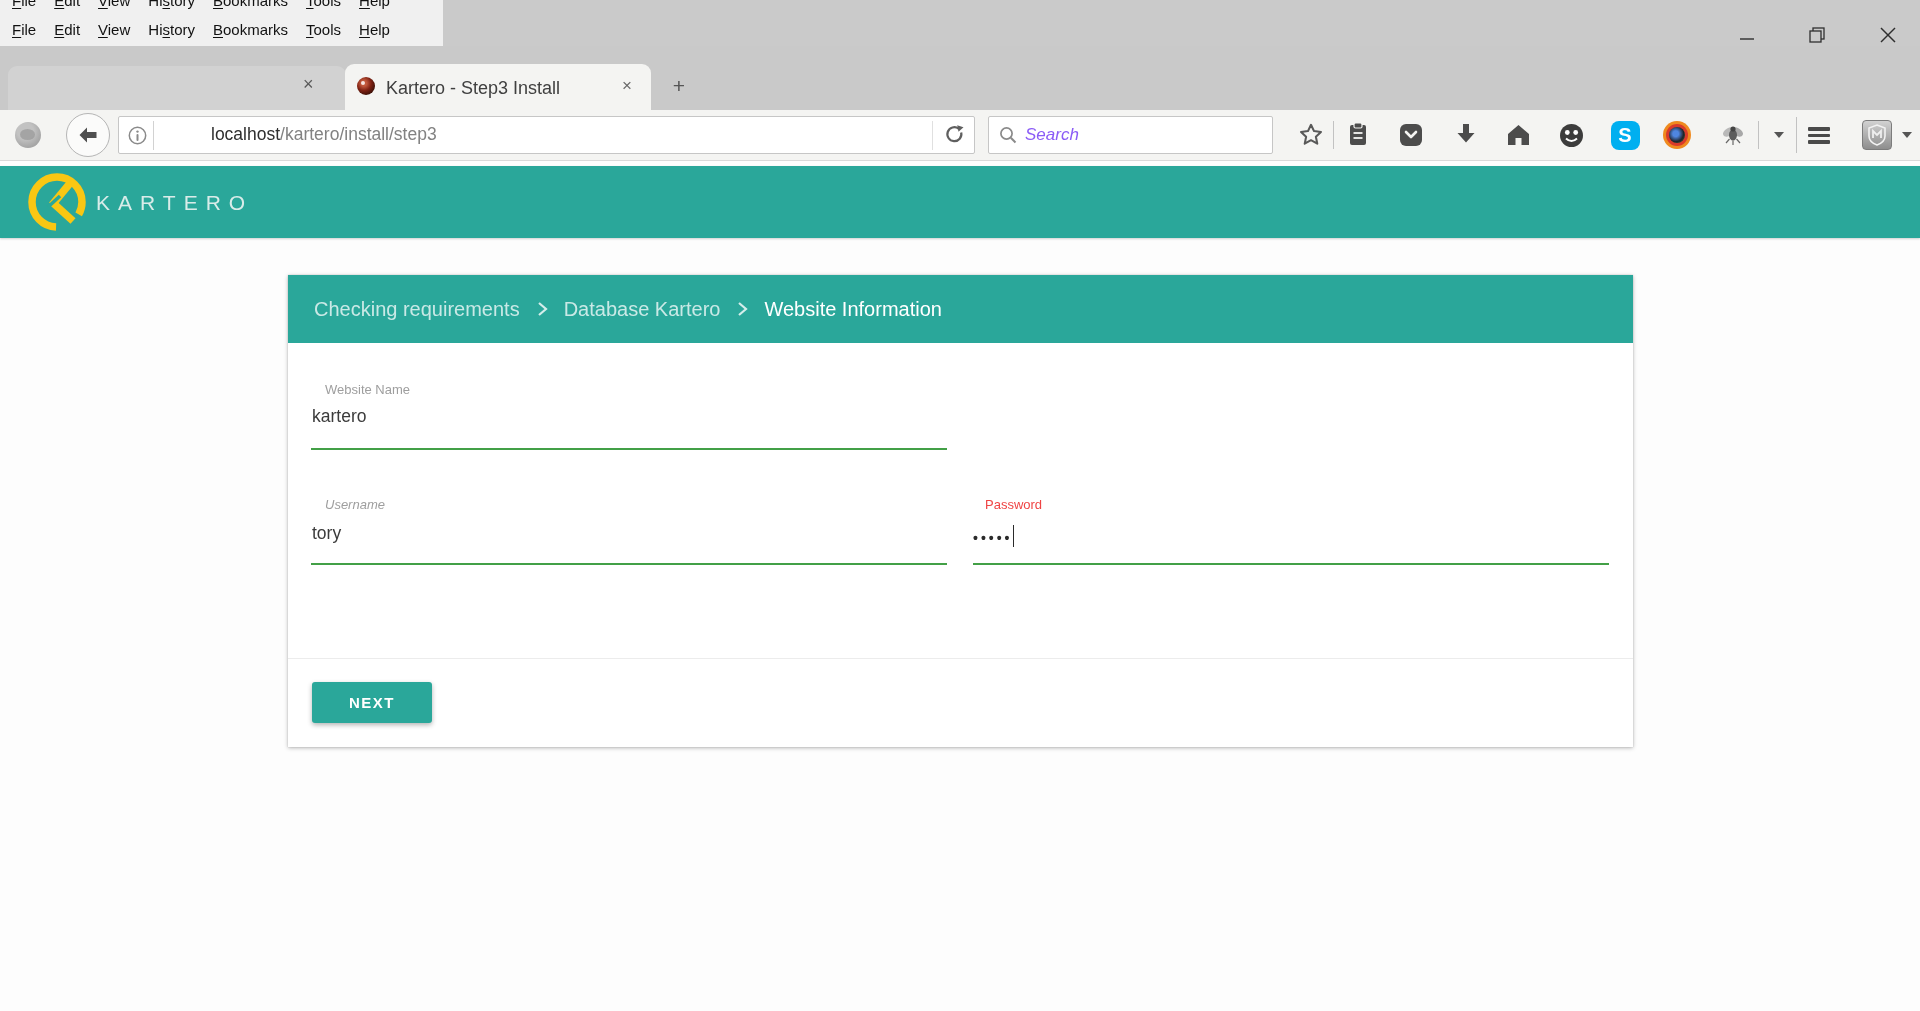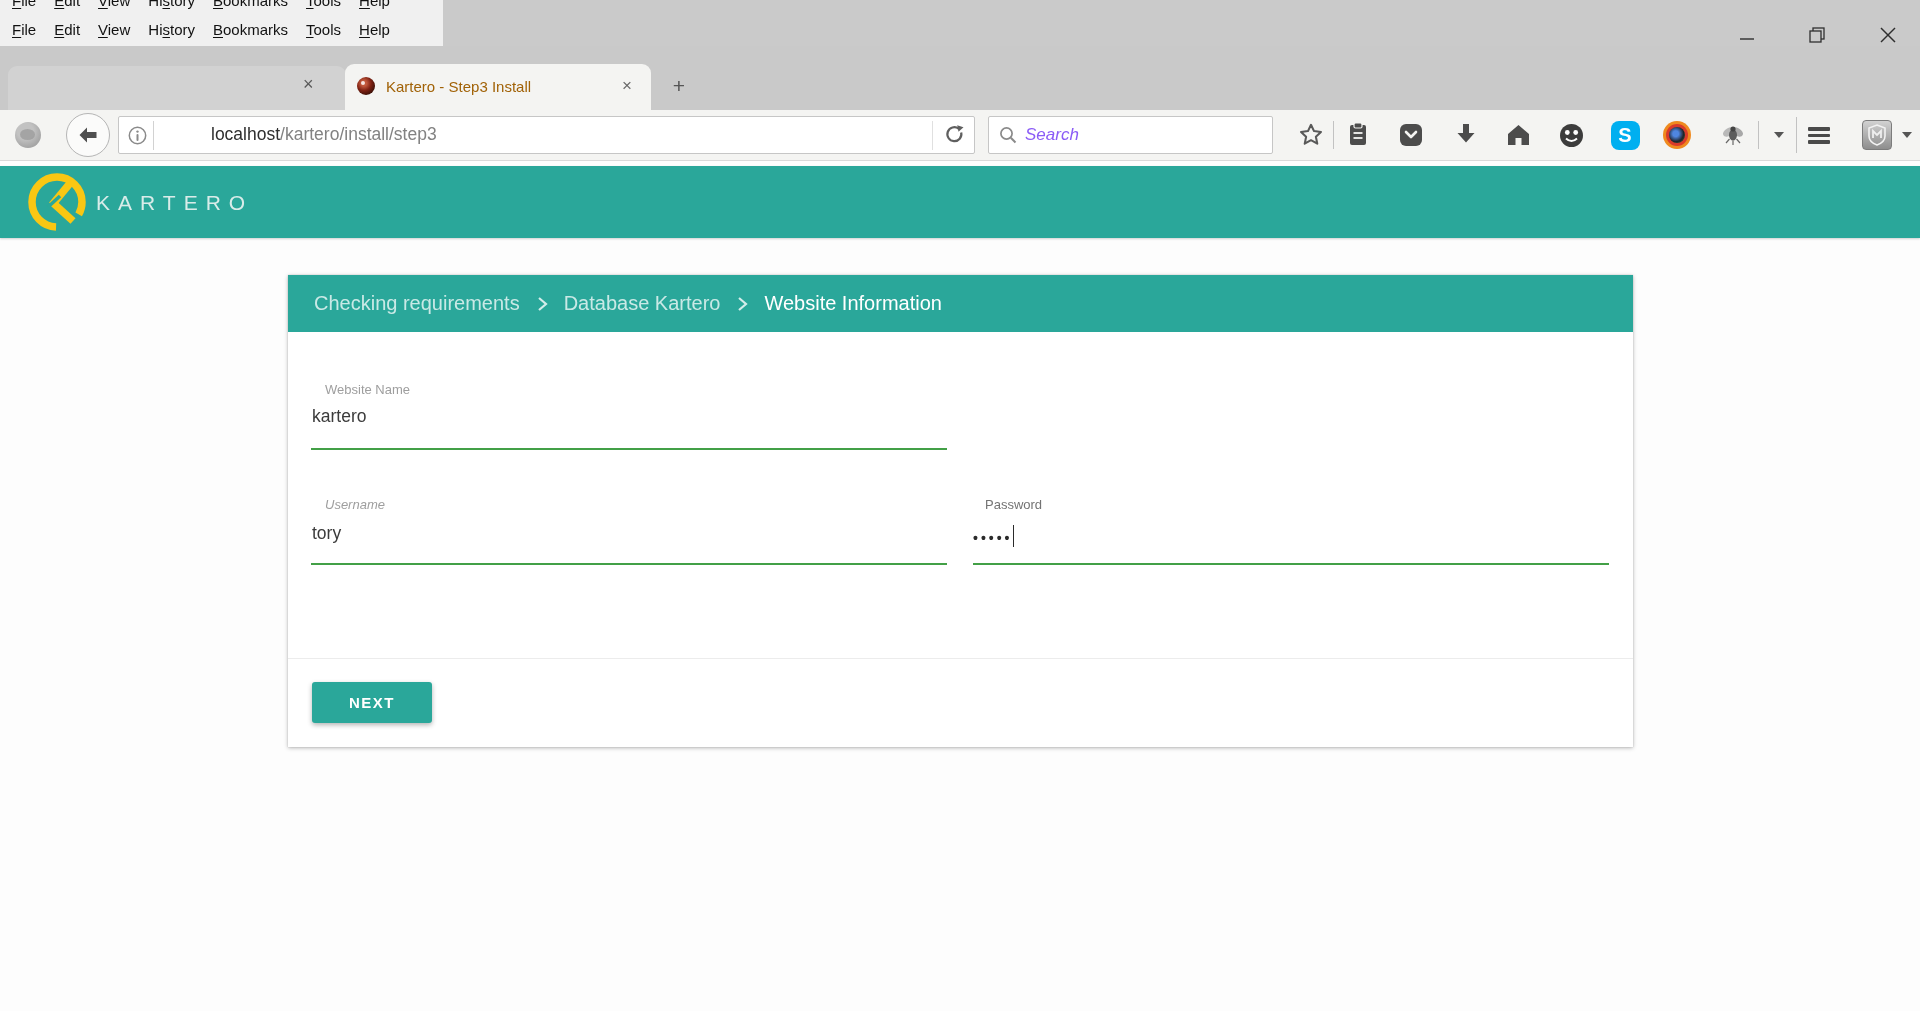--- a/index.html
+++ b/index.html
@@ -23,21 +23,21 @@
   .wc-min{left:1730px;} .wc-restore{left:1800px;} .wc-close{left:1871px;}
 
   
   .tabstrip{left:0;top:46px;width:1920px;height:64px;background:#c9c9c9;}
   .ghost-tab{left:8px;top:66px;width:338px;height:44px;background:rgba(255,255,255,0.18);border-radius:9px 9px 0 0;}
   .ghost-close{left:303px;top:74px;font-size:18px;color:#595959;line-height:20px;}
   .tab-active{left:345px;top:64px;width:306px;height:47px;background:#f4f4f2;border-radius:9px 9px 0 0;z-index:3;}
   .tab-favicon{position:absolute;left:12px;top:13px;width:18px;height:18px;border-radius:50%;
     background:radial-gradient(circle at 38% 35%, #c0573c 0 18%, #7e2113 45%, #360e05 78%, #5a1a0d 100%);}
   .tab-favicon::after{content:"";position:absolute;left:4px;top:4px;width:4px;height:4px;border-radius:50%;background:rgba(255,255,255,.85);}
-  .tab-title{position:absolute;left:41px;top:14px;width:230px;font-size:15px;color:#a16207;white-space:nowrap;overflow:hidden;}
+  .tab-title{position:absolute;left:41px;top:14px;width:230px;font-size:18px;color:#404040;white-space:nowrap;overflow:hidden;}
   .tab-close{position:absolute;left:277px;top:13px;font-size:17px;color:#6a6a6a;line-height:18px;}
   .newtab{left:664px;top:74px;width:30px;height:24px;font-size:21px;color:#555;text-align:center;line-height:24px;}
 
   
   .toolbar{left:0;top:110px;width:1920px;height:50px;background:#f4f4f2;border-bottom:1px solid #d9d9d9;box-sizing:content-box;}
   .globe-ext{left:15px;top:122px;width:26px;height:26px;border-radius:50%;
     background:radial-gradient(circle at 40% 35%, #c2c2c2 0 35%, #a7a7a7 70%, #9b9b9b 100%);}
   .globe-ext::after{content:"";position:absolute;left:5px;top:7px;width:15px;height:11px;border-radius:50%;
     background:rgba(140,140,140,.55);filter:blur(.5px);}
   .backbtn{left:66px;top:113px;width:44px;height:44px;border-radius:50%;background:#fbfbfa;border:1px solid #b5b5b5;
@@ -68,28 +68,28 @@
   .mcafee-badge{width:30px;height:30px;border-radius:4px;border:1px solid #7c7c7c;box-sizing:border-box;
     background:linear-gradient(#d2d2d2,#8d8d8d);display:flex;align-items:center;justify-content:center;}
 
   
   .appbar{left:0;top:166px;width:1920px;height:72px;background:#2aa79a;box-shadow:0 1px 2px rgba(0,0,0,.18);}
   .brand-logo{position:absolute;left:26px;top:5px;width:62px;height:62px;}
   .brand-name{position:absolute;left:96px;top:0;height:72px;line-height:74px;font-size:21px;letter-spacing:8px;color:#d9ece9;}
 
   .card{left:288px;top:275px;width:1345px;height:472px;background:#fff;
     box-shadow:0 1px 4px rgba(0,0,0,.28), 0 0 1px rgba(0,0,0,.2);}
-  .crumbbar{position:absolute;left:0;top:0;width:100%;height:57px;background:#2aa79a;box-sizing:border-box;
+  .crumbbar{position:absolute;left:0;top:0;width:100%;height:68px;background:#2aa79a;box-sizing:border-box;
     display:flex;align-items:center;padding:0 26px;gap:15px;}
   .crumb{font-size:20px;color:rgba(255,255,255,.75);white-space:nowrap;}
   .crumb.active{color:#ffffff;}
   .crumb-chevron{width:14px;height:16px;flex:0 0 auto;}
 
   .f-label{position:absolute;font-size:13px;color:#9e9e9e;}
-  .f-label.focused{color:#737373;}
+  .f-label.focused{color:#ef4444;}
   .f-value{position:absolute;font-size:17.5px;color:#3b3b3b;white-space:nowrap;}
   .f-line{position:absolute;height:2px;background:#43a047;}
   .pw-dots{font-size:14px;font-weight:bold;letter-spacing:3px;color:#2b2b2b;}
   .pw-caret{display:inline-block;width:1.5px;height:22px;background:#2b2b2b;vertical-align:-4px;margin-left:0px;}
   .divider{position:absolute;left:0;top:383px;width:100%;height:1px;background:#ececec;}
   .next-btn{position:absolute;left:24px;top:407px;width:120px;height:41px;background:#2aa79a;border:none;border-radius:3px;
     color:#fff;font-family:"Liberation Sans",sans-serif;font-size:15px;font-weight:bold;letter-spacing:1.5px;
     box-shadow:0 2px 5px rgba(0,0,0,.3);display:flex;align-items:center;justify-content:center;}
 </style>
 </head>

